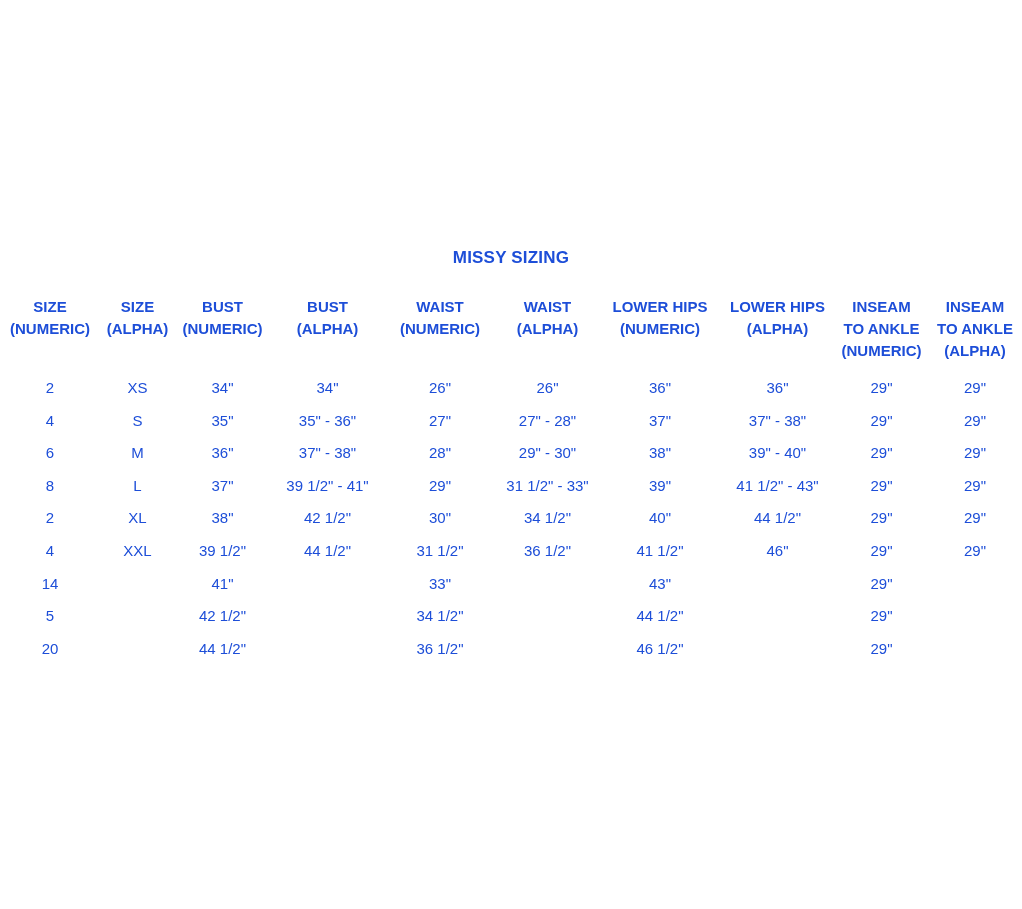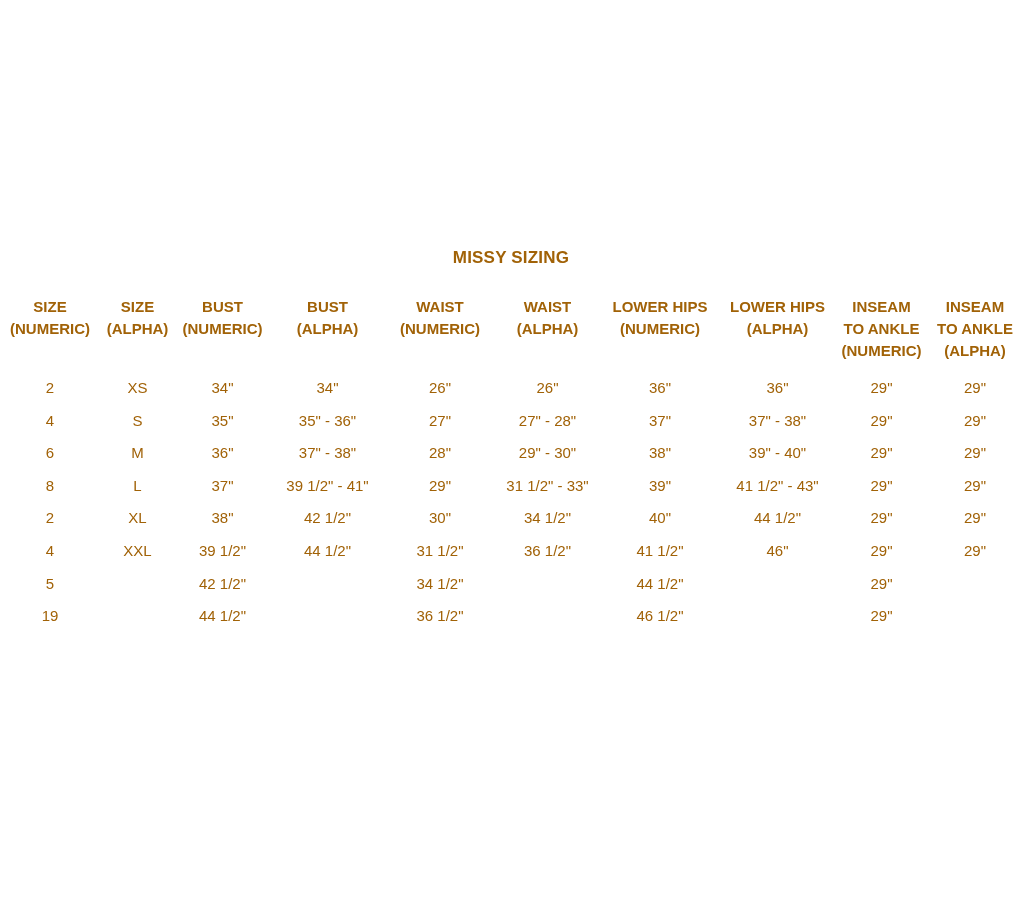--- a/index.html
+++ b/index.html
@@ -8,21 +8,21 @@
     background: #ffffff;
   }
   .page {
     position: relative;
     width: 1022px;
     height: 909px;
     background: #ffffff;
     box-sizing: border-box;
     padding-top: 248px;
     font-family: "Liberation Sans", sans-serif;
-    color: #a16207;
+    color: #1d4ed8;
     overflow: hidden;
   }
   .title {
     margin: 0;
     text-align: center;
     font-size: 17px;
     font-weight: bold;
     line-height: 20px;
     letter-spacing: 0.2px;
   }
@@ -185,33 +185,45 @@
           <td>39 1/2"</td>
           <td>44 1/2"</td>
           <td>31 1/2"</td>
           <td>36 1/2"</td>
           <td>41 1/2"</td>
           <td>46"</td>
           <td>29"</td>
           <td>29"</td>
         </tr>
         <tr>
+          <td>14</td>
+          <td></td>
+          <td>41"</td>
+          <td></td>
+          <td>33"</td>
+          <td></td>
+          <td>43"</td>
+          <td></td>
+          <td>29"</td>
+          <td></td>
+        </tr>
+        <tr>
           <td>5</td>
           <td></td>
           <td>42 1/2"</td>
           <td></td>
           <td>34 1/2"</td>
           <td></td>
           <td>44 1/2"</td>
           <td></td>
           <td>29"</td>
           <td></td>
         </tr>
         <tr>
-          <td>19</td>
+          <td>20</td>
           <td></td>
           <td>44 1/2"</td>
           <td></td>
           <td>36 1/2"</td>
           <td></td>
           <td>46 1/2"</td>
           <td></td>
           <td>29"</td>
           <td></td>
         </tr>

